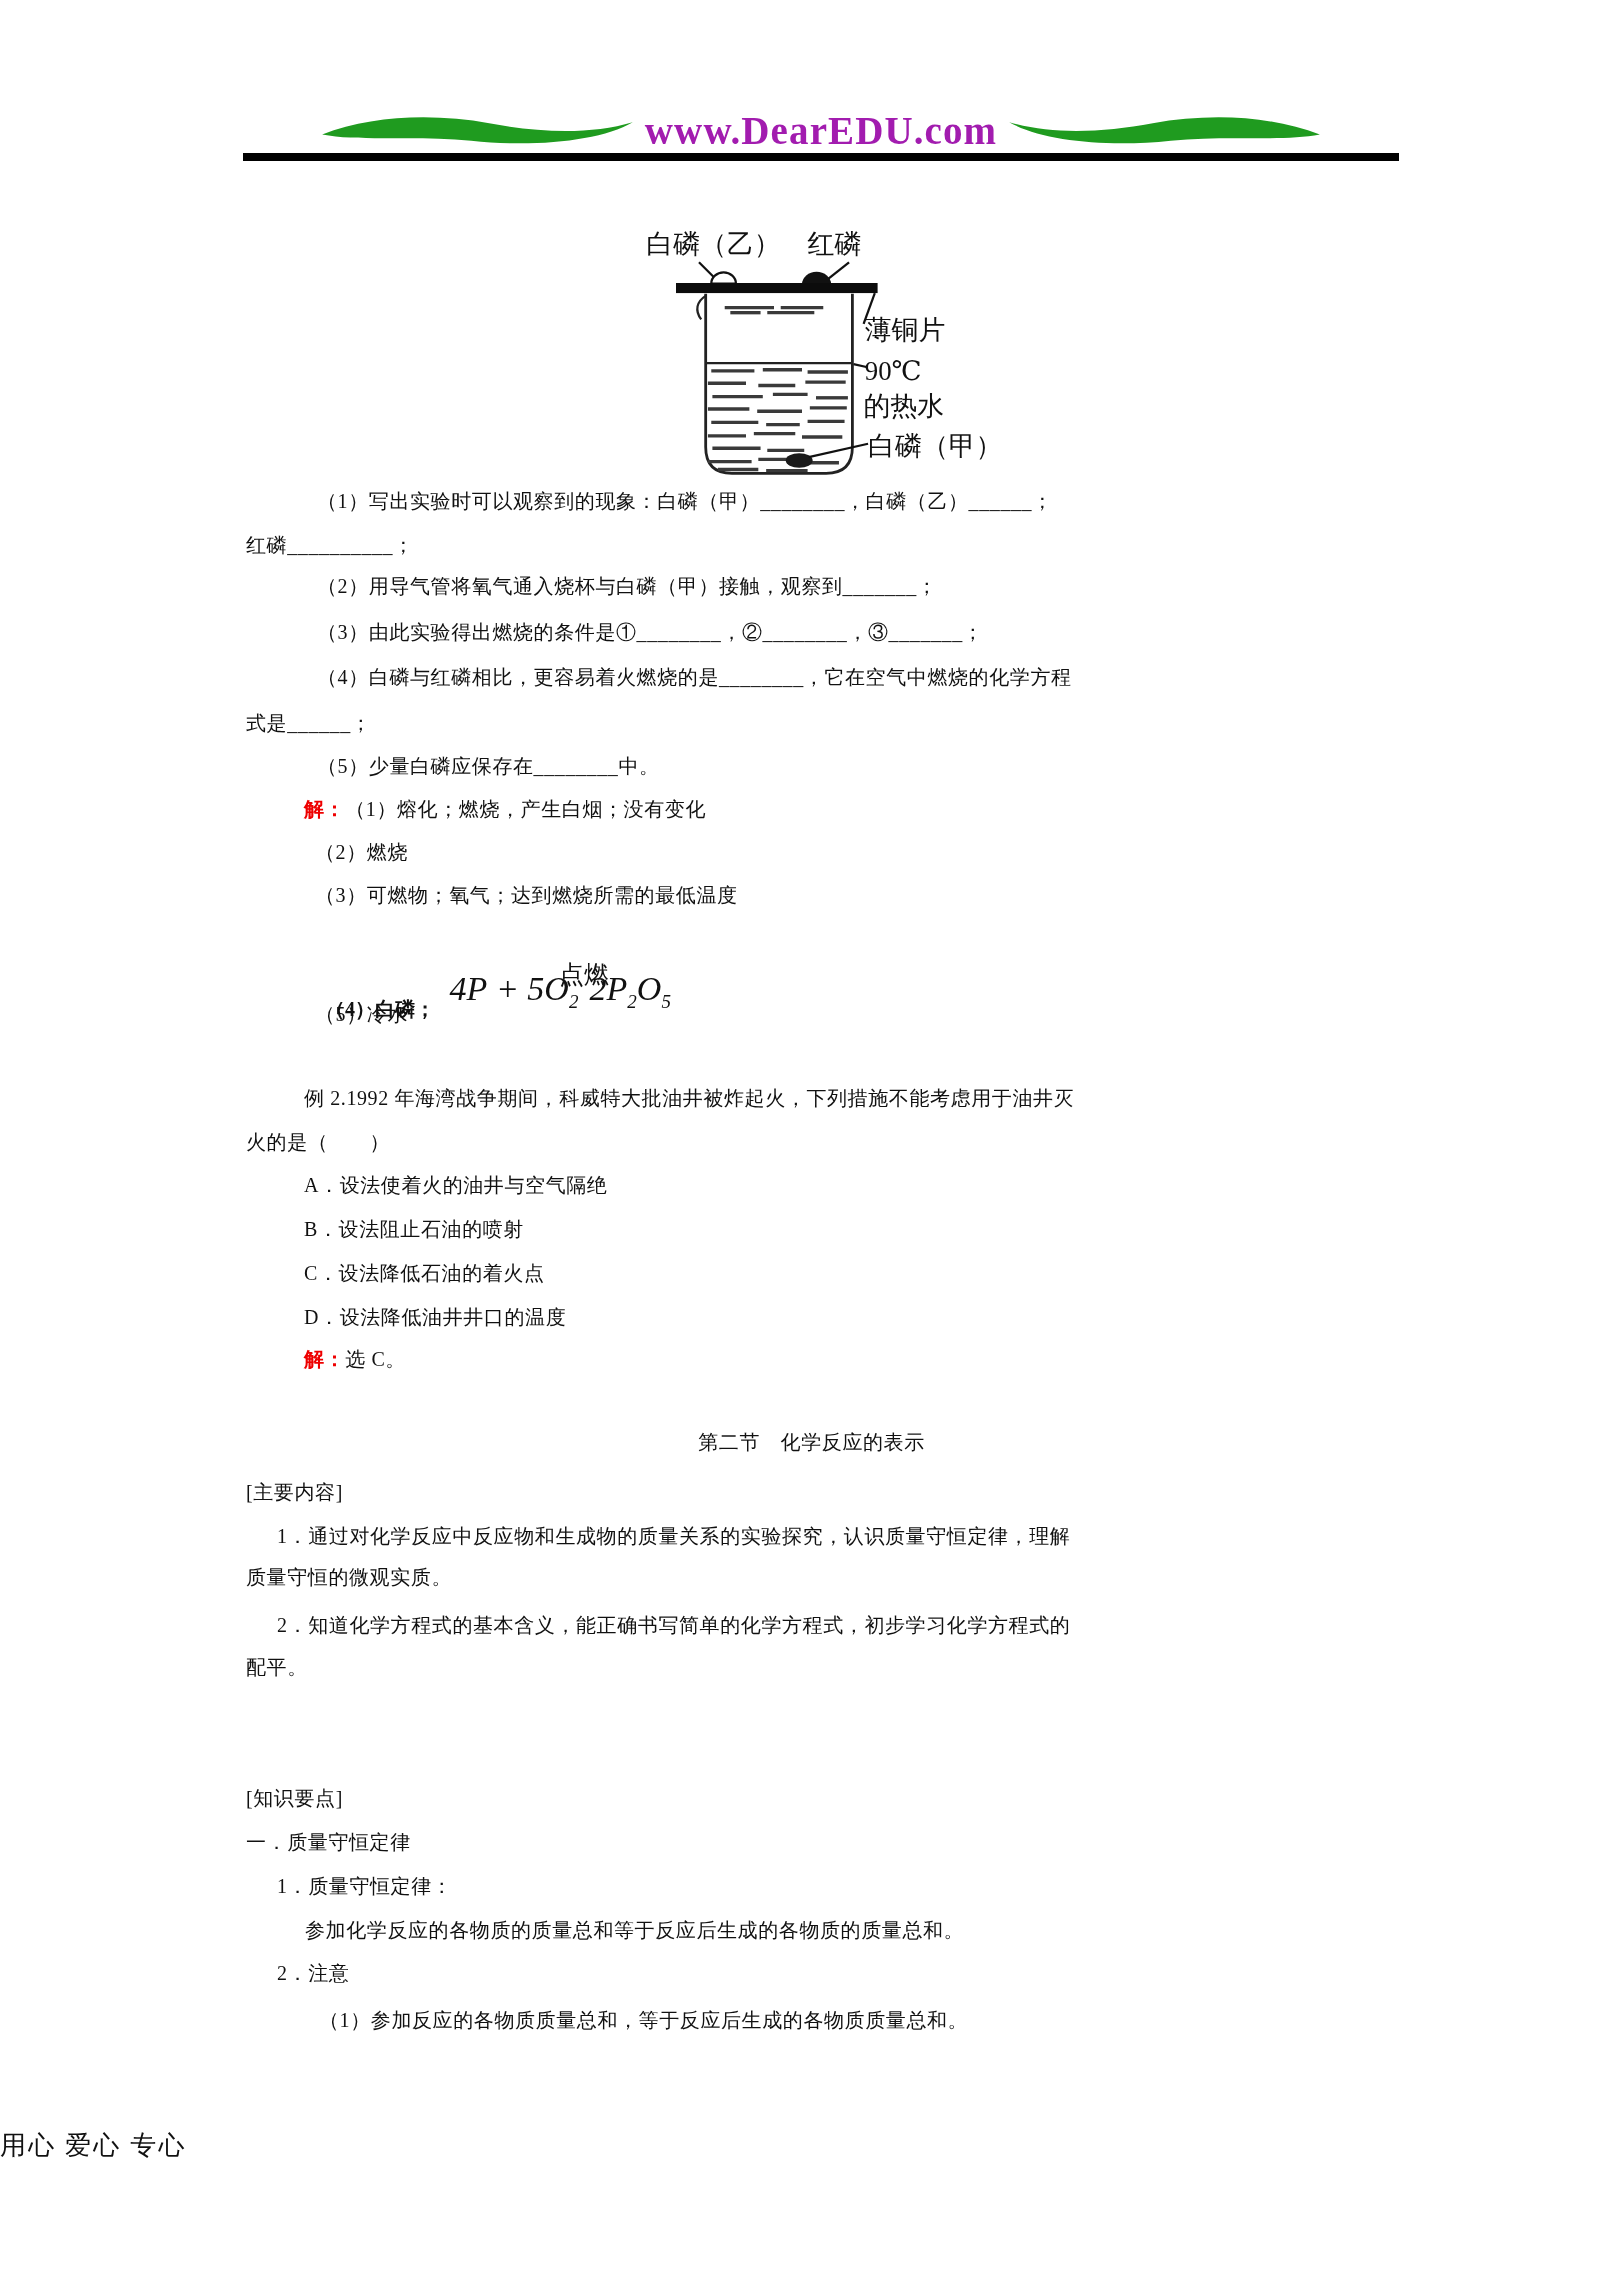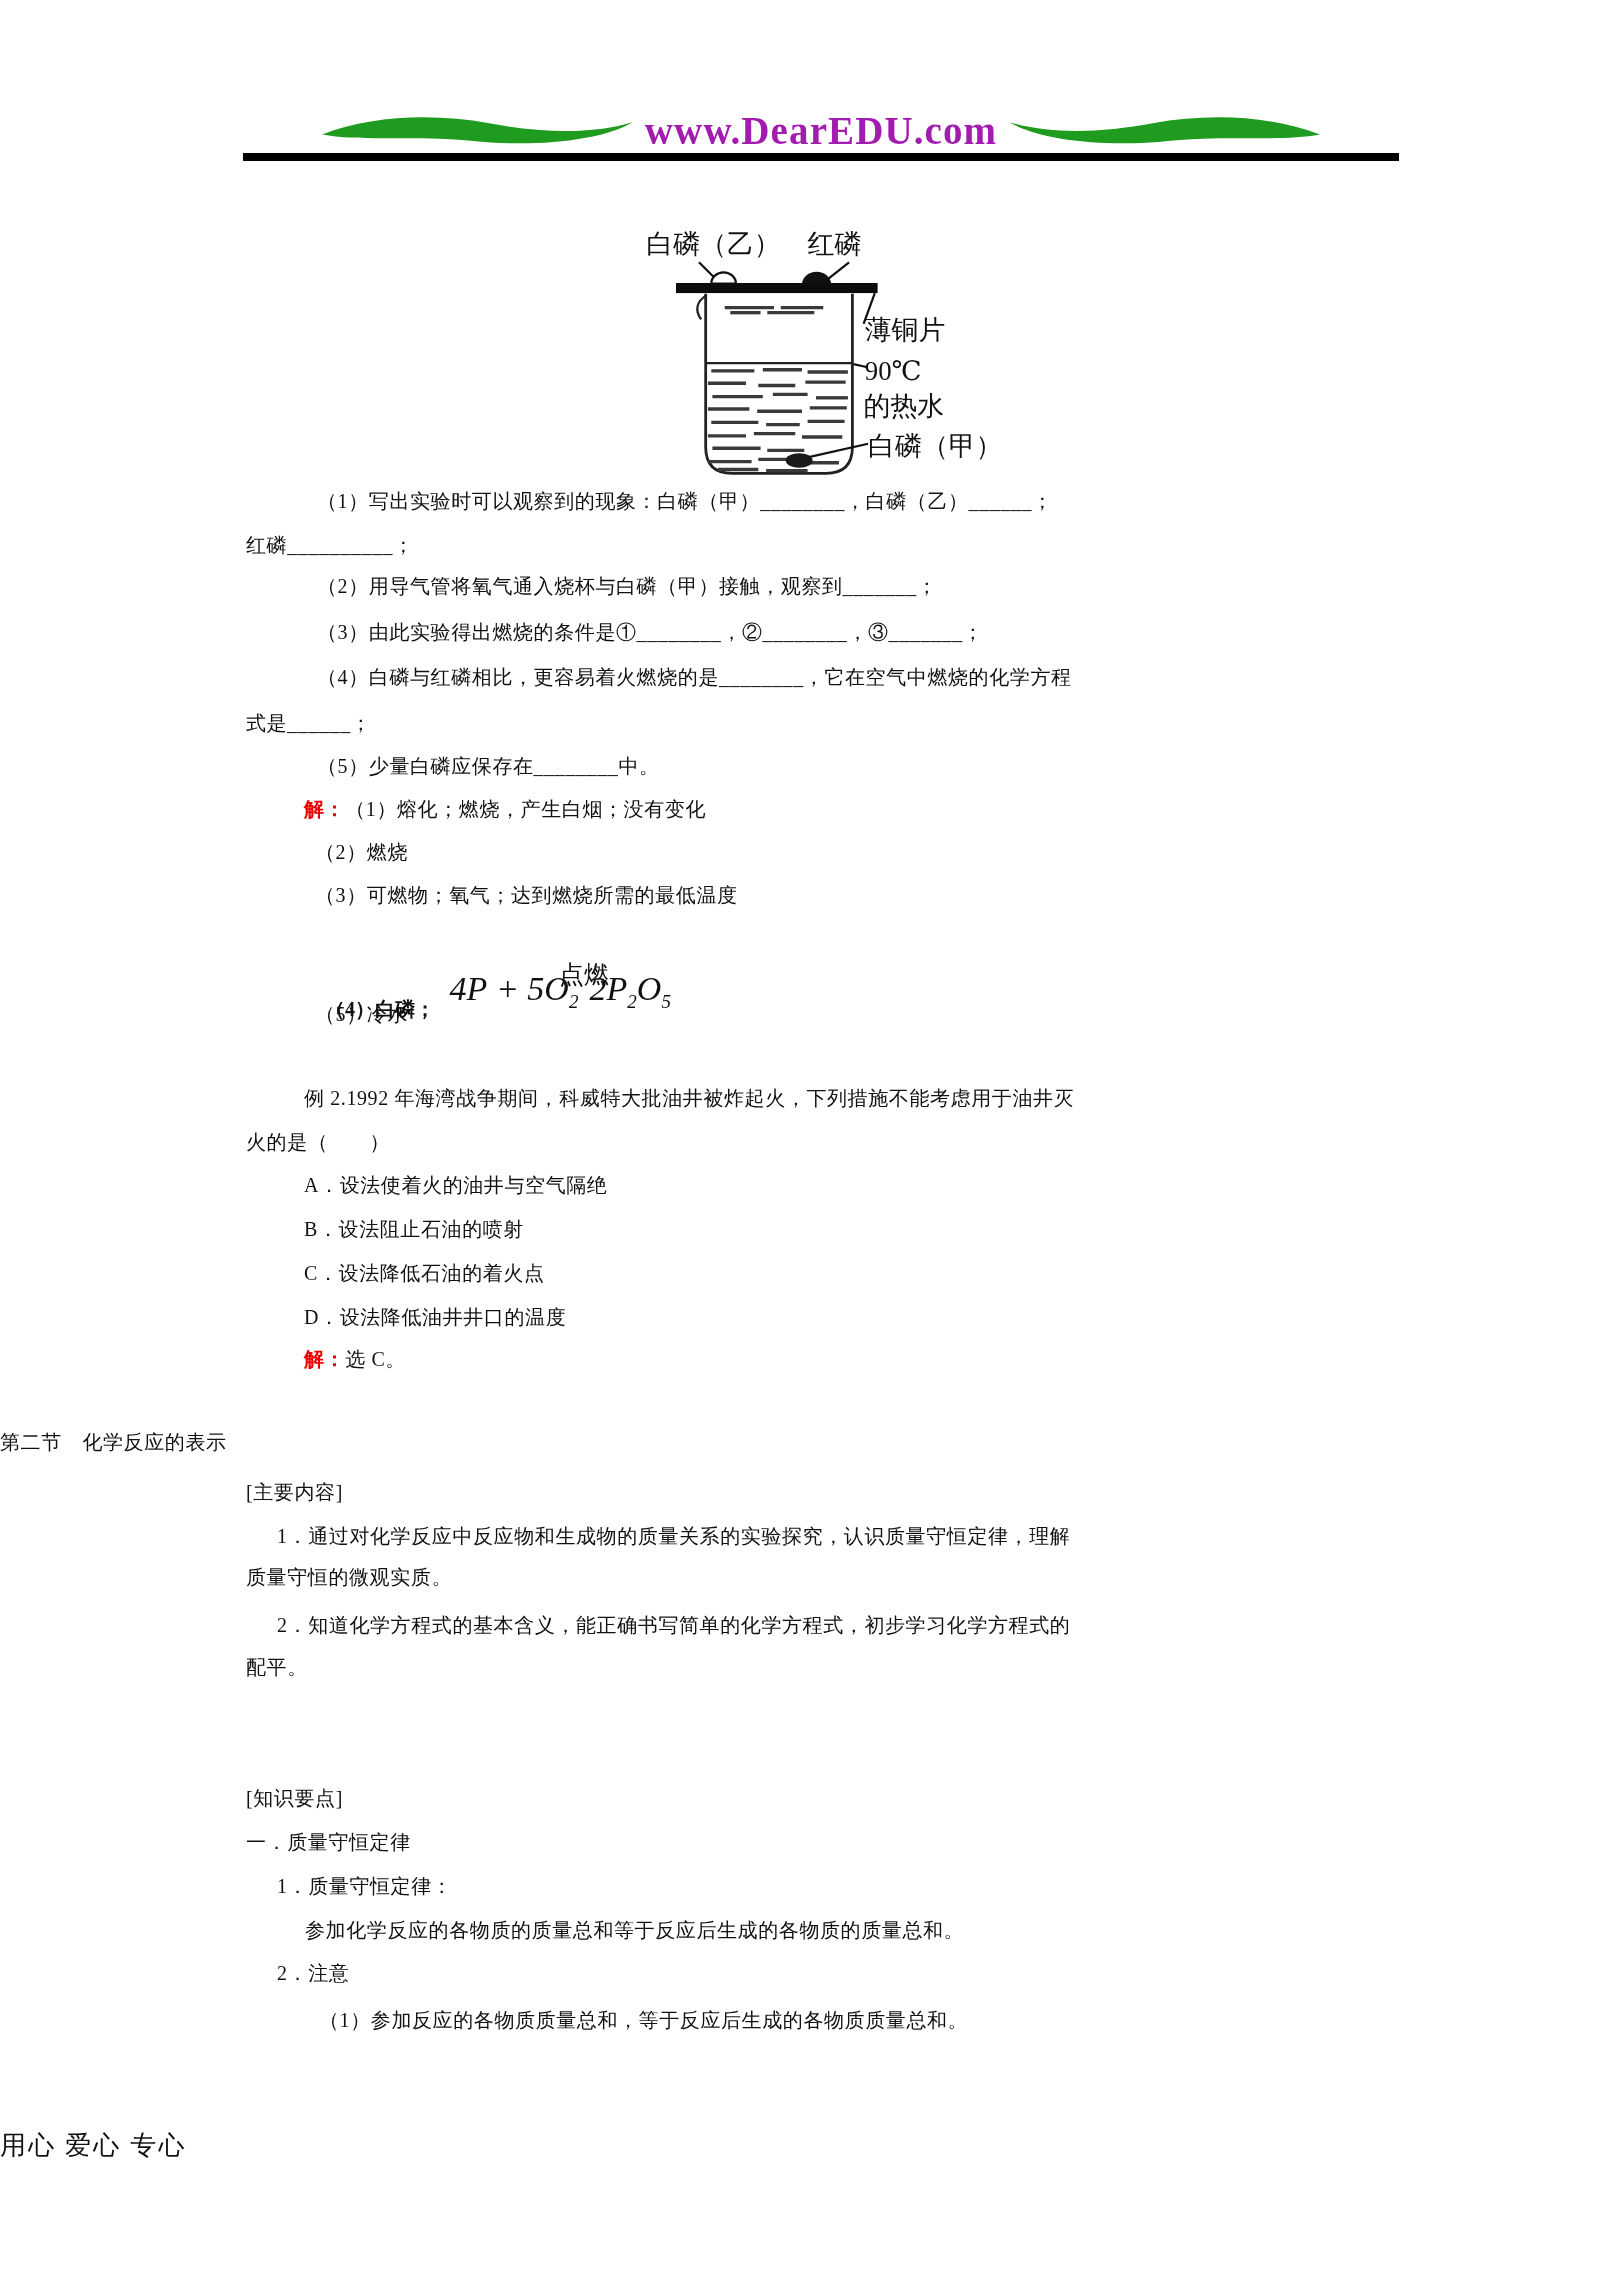--- a/index.html
+++ b/index.html
@@ -6,21 +6,21 @@
   body{
     width:1623px;height:2295px;position:relative;background:#ffffff;
     font-family:"Liberation Serif","DejaVu Serif",serif;color:#111;
   }
   .page{position:absolute;inset:0;}
   .ln{
     position:absolute;font-size:20px;line-height:1.15;white-space:nowrap;
     letter-spacing:0.6px;color:#111;
   }
   .red{color:#ee0000;font-weight:bold;}
-  .center{left:0;width:1623px;}
+  .center{left:0;width:1623px;text-align:center;}
   
   .logo-row{
     position:absolute;left:243px;top:108px;width:1156px;height:44px;
     display:flex;align-items:center;justify-content:center;gap:10px;
   }
   .logo-text{
     font-size:39px;font-weight:bold;color:#a21caf;letter-spacing:1.1px;
     font-family:"Liberation Serif","DejaVu Serif",serif;
   }
   .header-rule{position:absolute;left:243px;top:153px;width:1156px;height:7.9px;background:#000;}

